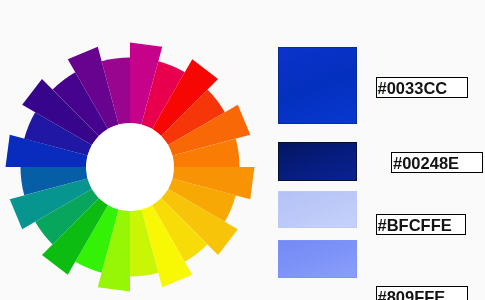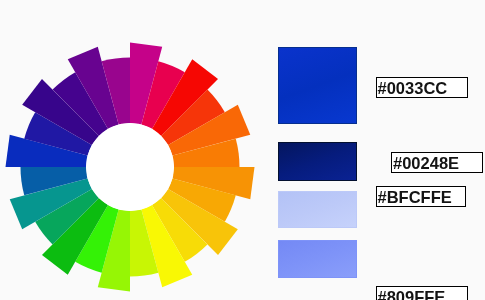--- a/index.html
+++ b/index.html
@@ -9,21 +9,21 @@
 .swatch{position:absolute;border:1px solid transparent;box-sizing:border-box;}
 .hexbox{position:absolute;border:1px solid #000;background:#FFFFFF;box-sizing:border-box;
         display:flex;align-items:flex-start;}
 .hextext{font-size:16.5px;font-weight:bold;color:#141414;padding-left:1px;white-space:nowrap;position:relative;top:1px;}
 .sw0{left:278px;top:46.5px;width:79px;height:77px;}
 .sw1{left:278px;top:141.5px;width:79px;height:39.5px;}
 .sw2{left:278px;top:191px;width:79px;height:37px;}
 .sw3{left:278px;top:239.5px;width:79px;height:38px;}
 .hb0{left:375.5px;top:77px;width:92px;height:21px;}
 .hb1{left:391px;top:151.5px;width:92px;height:21px;}
-.hb2{left:375.5px;top:186px;width:90px;height:21px;}
+.hb2{left:375.5px;top:214px;width:90px;height:21px;}
 .hb3{left:375.5px;top:249.5px;width:92px;height:21px;margin-top:36px;}
 </style>
 </head>
 <body style="background: rgb(250, 250, 250);">
 
 <svg id="wheel" viewBox="0 0 270 300">
   <path class="seg" d="M130.00,123.00L130.00,42.50L162.22,46.74L141.39,124.50Z" fill="#C50289"></path>
   <path class="seg" d="M141.39,124.50L158.34,61.23A109.5,109.5 0 0 1 184.75,72.17L152.00,128.89Z" fill="#E8004F"></path>
   <path class="seg" d="M152.00,128.89L192.25,59.18L218.03,78.97L161.11,135.89Z" fill="#F60703"></path>
   <path class="seg" d="M161.11,135.89L207.43,89.57A109.5,109.5 0 0 1 224.83,112.25L168.11,145.00Z" fill="#F63509"></path>

